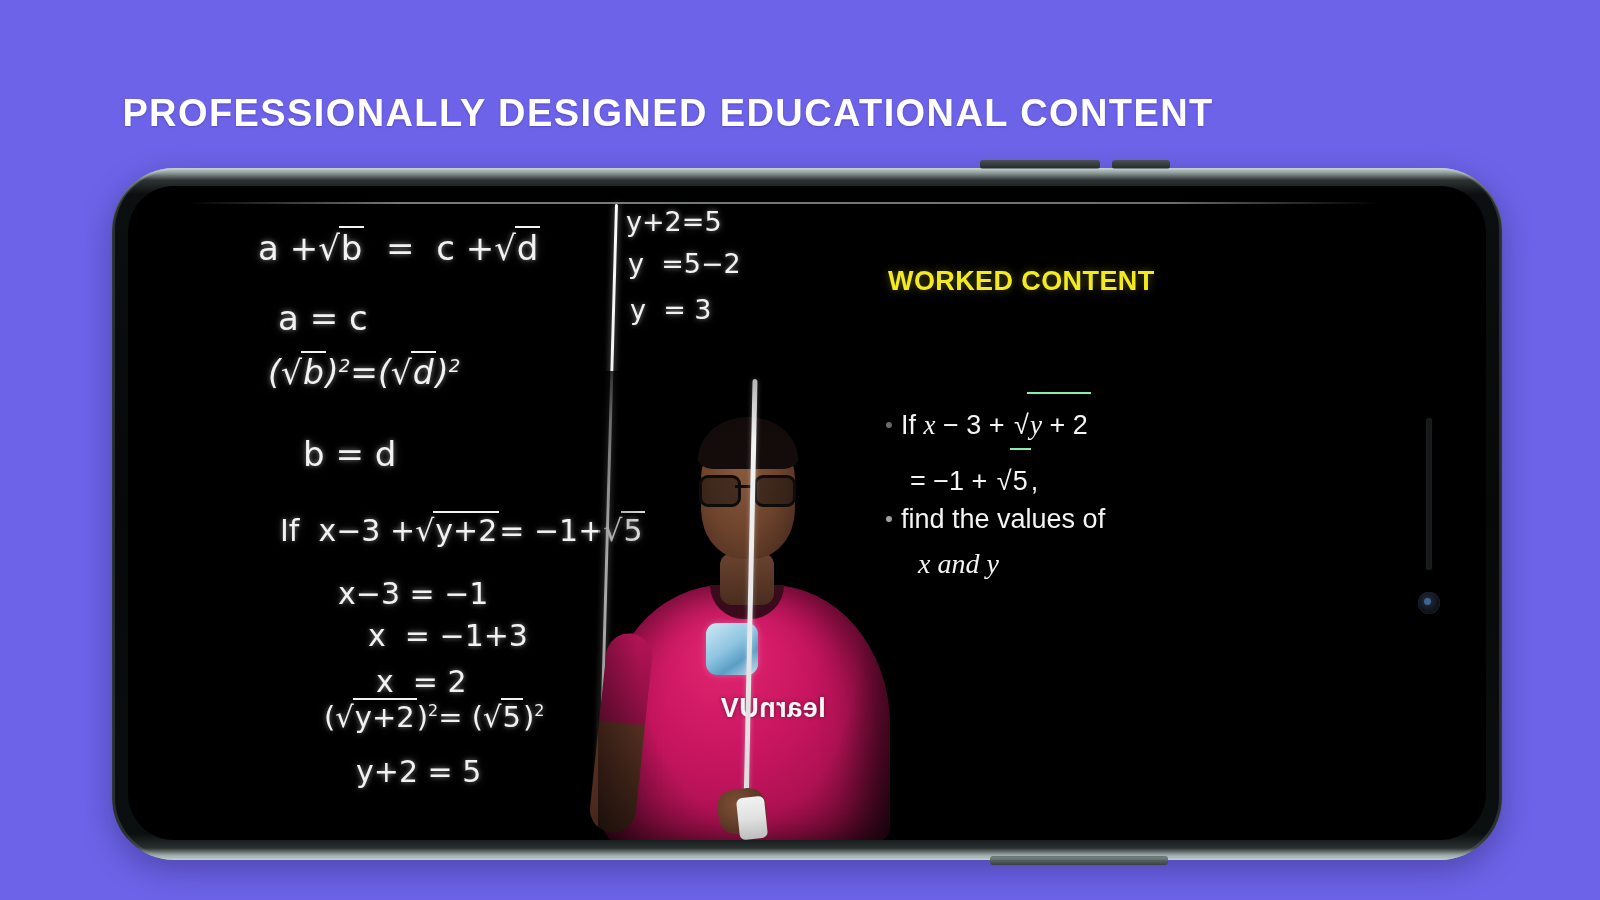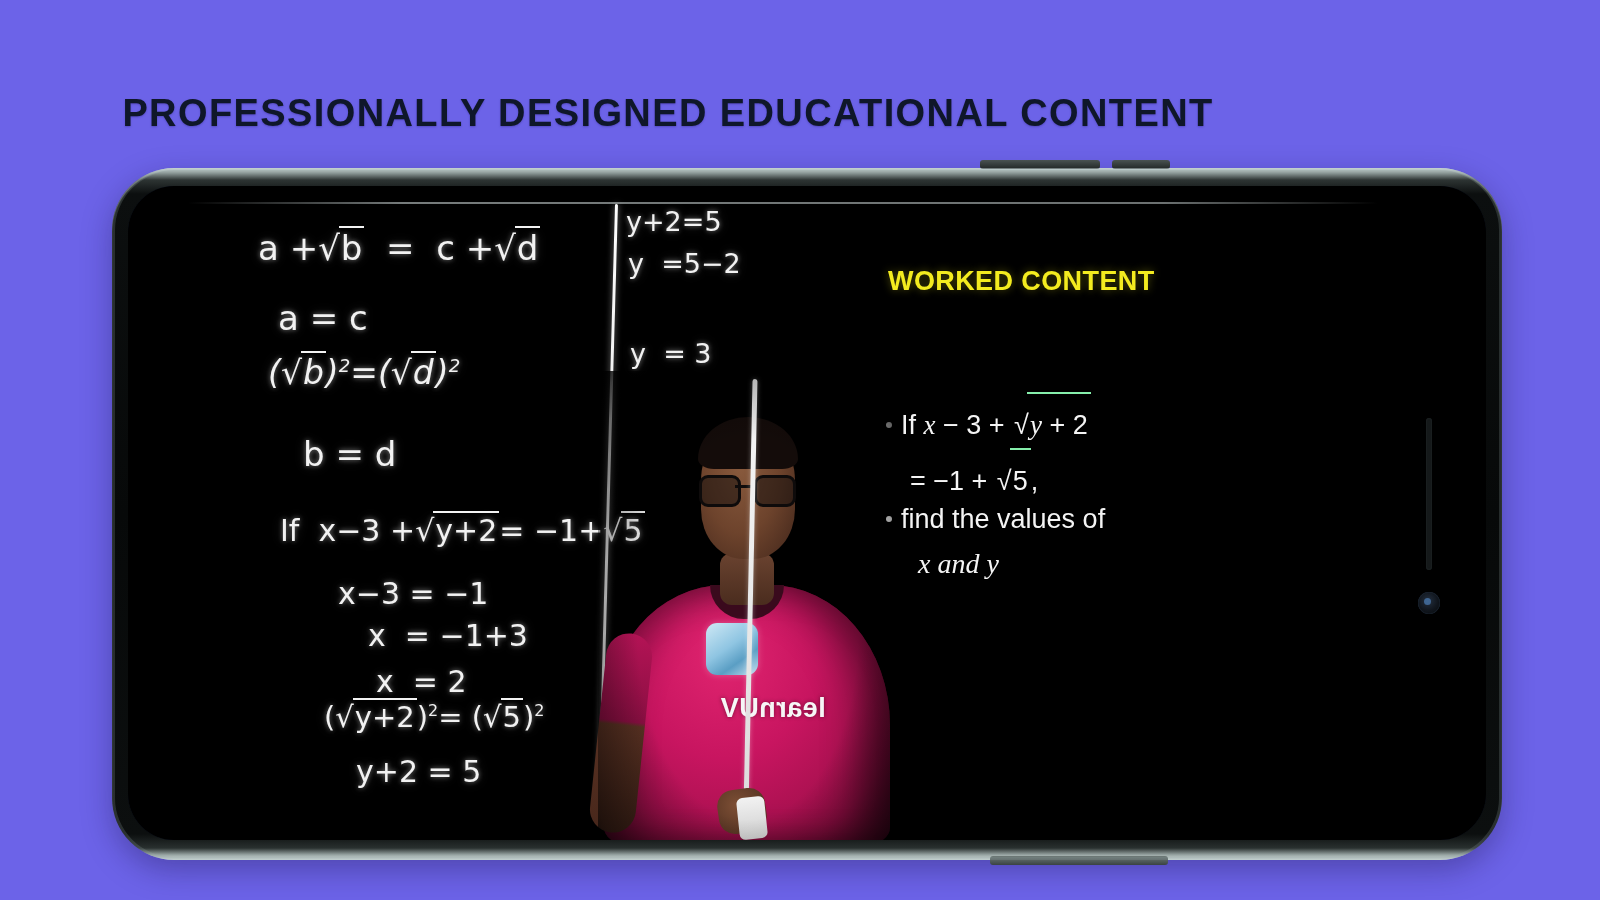--- a/index.html
+++ b/index.html
@@ -21,21 +21,21 @@
     background: #6C63E8;
   }
 
   
   #headline {
     position: absolute;
     top: 92px;
     left: 0;
     width: 1336px;
     text-align: center;
-    color: #0f172a;
+    color: #ffffff;
     font-family: "Liberation Sans", sans-serif;
     font-weight: bold;
     font-size: 38px;
     letter-spacing: 1.4px;
     white-space: nowrap;
     text-shadow: 0 1px 2px rgba(40,30,120,0.35);
   }
 
   
   #phone-frame {
@@ -166,21 +166,21 @@
   #eq-line-5 { left: 152px; top: 325px; font-size: 30px; }
   #eq-line-6 { left: 210px; top: 390px; font-size: 30px; }
   #eq-line-7 { left: 240px; top: 432px; font-size: 30px; }
   #eq-line-8 { left: 248px; top: 478px; font-size: 30px; }
   #eq-line-9 { left: 196px; top: 512px; font-size: 29px; }
   #eq-line-10{ left: 228px; top: 568px; font-size: 30px; }
 
   
   #eq-center-1 { left: 498px; top: 20px; font-size: 27px; }
   #eq-center-2 { left: 500px; top: 62px; font-size: 27px; }
-  #eq-center-3 { left: 502px; top: 108px; font-size: 27px; margin-top: 44px; }
+  #eq-center-3 { left: 502px; top: 108px; font-size: 27px; }
 
   
   #worked-examples-title {
     position: absolute;
     left: 760px; top: 80px;
     color: #F3EB1F;
     font-family: "Liberation Sans", sans-serif;
     font-weight: bold;
     font-size: 27px;
     letter-spacing: .4px;

